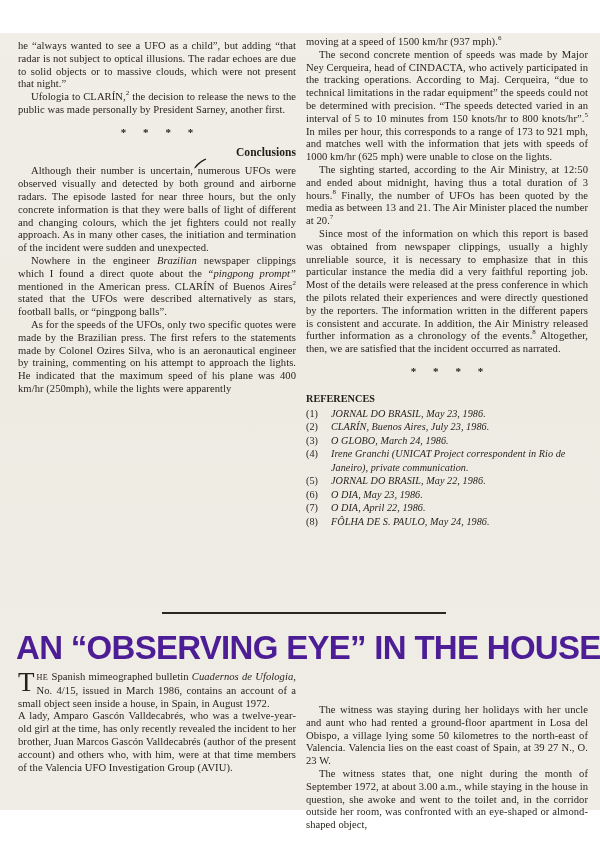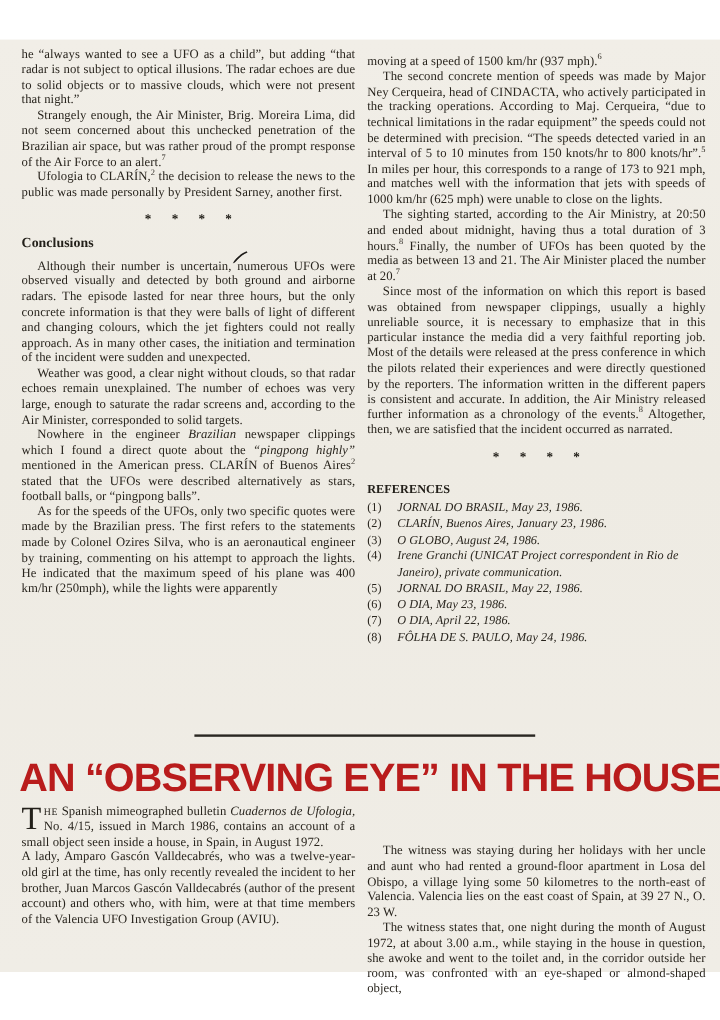--- a/index.html
+++ b/index.html
@@ -3,78 +3,76 @@
 <meta charset="utf-8">
 <style>
   html,body{margin:0;padding:0;}
   body{width:600px;height:850px;background:#ffffff;font-family:"Liberation Serif", serif;}
   .sheet{position:relative;width:600px;height:850px;overflow:hidden;background:#ffffff;}
   .paper{position:absolute;left:0;top:33px;width:600px;height:777px;
          background:linear-gradient(180deg,#f1eee7 0%,#eeebe3 45%,#f0ede6 100%);}
   .col{position:absolute;font-size:10.6px;line-height:12.8px;text-align:justify;
        color:#29251e;letter-spacing:0.05px;}
   #a1-left{left:18px;top:40px;width:278px;}
-  #a1-right{left:306px;top:46px;width:282px;}
+  #a1-right{left:306px;top:36px;width:282px;}
   #a2-left{left:18px;top:671px;width:278px;}
   #a2-right{left:306px;top:704px;width:282px;}
   .para{margin:0;}
   .para.indent{text-indent:13px;}
   .stars{margin:9px 0 3px;text-align:center;font-weight:700;font-size:11px;word-spacing:14px;color:#23201a;}
-  .subhead{position:relative;margin:7px 0 7px;text-align:left;font-weight:700;font-size:11.5px;color:#23201a;}
+  .subhead{position:relative;margin:7px 0 7px;text-align:right;font-weight:700;font-size:11.5px;color:#23201a;}
   .swash{position:absolute;left:calc(50% + 34px);top:11px;width:17px;height:13px;}
   .refhead{margin:15px 0 1px;font-weight:700;font-size:10.2px;text-align:left;color:#23201a;}
   .ref{display:flex;font-size:10.2px;line-height:13.5px;text-align:left;}
   .ref .num{width:25px;flex:none;}
   .ref .txt{flex:1;font-style:italic;}
   sup{font-size:7px;line-height:0;vertical-align:super;}
   i{font-style:italic;}
   .dropcap{float:left;font-size:27px;line-height:21px;padding:1px 2px 0 0;color:#23201a;}
   .sc{font-size:8.2px;letter-spacing:0.4px;}
   .rule{position:absolute;left:162px;top:612px;width:284px;height:1.6px;background:#2a2722;}
   .headline{position:absolute;left:16px;top:629px;width:576px;
             font-family:"Liberation Sans", sans-serif;font-weight:700;
-            font-size:33px;letter-spacing:-0.7px;color:#b91c1c;white-space:nowrap;}
+            font-size:33px;letter-spacing:-0.7px;color:#4c1d95;white-space:nowrap;}
 </style>
 </head>
 <body>
 
 <div class="sheet">
   <div class="paper"></div>
 
   <div class="col" id="a1-left">
       <p class="para"><span>he “always wanted to see a UFO as a child”, but adding “that radar is not subject to optical illusions. The radar echoes are due to solid objects or to massive clouds, which were not present that night.”</span></p>
-      <p class="para indent"><span>Strangely enough, the Air Minister, Brig. Moreira Lima, did not seem concerned about this unchecked penetration of the Brazilian air space, but was rather proud of the prompt response of the Air Force to an alert.</span><sup>7</sup></p>
       <p class="para indent"><span>Ufologia to CLARÍN,</span><sup>2</sup><span> the decision to release the news to the public was made personally by President Sarney, another first.</span></p>
       <div class="stars">* * * *</div>
       <div class="subhead"><span>Conclusions</span><svg class="swash" viewBox="0 0 20 14">
           <path d="M17 1 C 11 3.5, 5.5 8.5, 3.5 13 C 4.5 12.5, 6 11.8, 6.5 11 C 9.5 7.5, 13.5 4, 18 2.2 Z" fill="#1c1a17"></path>
         </svg></div>
       <p class="para indent"><span>Although their number is uncertain, numerous UFOs were observed visually and detected by both ground and airborne radars. The episode lasted for near three hours, but the only concrete information is that they were balls of light of different and changing colours, which the jet fighters could not really approach. As in many other cases, the initiation and termination of the incident were sudden and unexpected.</span></p>
-      <p class="para indent"><span>Weather was good, a clear night without clouds, so that radar echoes remain unexplained. The number of echoes was very large, enough to saturate the radar screens and, according to the Air Minister, corresponded to solid targets.</span></p>
-      <p class="para indent"><span>Nowhere in the engineer </span><i>Brazilian</i><span> newspaper clippings which I found a direct quote about the </span><i>“pingpong highly”</i><span> mentioned in the American press. CLARÍN of Buenos Aires</span><sup>2</sup><span> stated that the UFOs were described alternatively as stars, football balls, or “pingpong balls”.</span></p>
+      <p class="para indent"><span>Nowhere in the engineer </span><i>Brazilian</i><span> newspaper clippings which I found a direct quote about the </span><i>“pingpong prompt”</i><span> mentioned in the American press. CLARÍN of Buenos Aires</span><sup>2</sup><span> stated that the UFOs were described alternatively as stars, football balls, or “pingpong balls”.</span></p>
       <p class="para indent"><span>As for the speeds of the UFOs, only two specific quotes were made by the Brazilian press. The first refers to the statements made by Colonel Ozires Silva, who is an aeronautical engineer by training, commenting on his attempt to approach the lights. He indicated that the maximum speed of his plane was 400 km/hr (250mph), while the lights were apparently</span></p>
     </div>
   <div class="col" id="a1-right">
       <p class="para"><span>moving at a speed of 1500 km/hr (937 mph).</span><sup>6</sup></p>
       <p class="para indent"><span>The second concrete mention of speeds was made by Major Ney Cerqueira, head of CINDACTA, who actively participated in the tracking operations. According to Maj. Cerqueira, “due to technical limitations in the radar equipment” the speeds could not be determined with precision. “The speeds detected varied in an interval of 5 to 10 minutes from 150 knots/hr to 800 knots/hr”.</span><sup>5</sup><span> In miles per hour, this corresponds to a range of 173 to 921 mph, and matches well with the information that jets with speeds of 1000 km/hr (625 mph) were unable to close on the lights.</span></p>
-      <p class="para indent"><span>The sighting started, according to the Air Ministry, at 20:50 and ended about midnight, having thus a total duration of 3 hours.</span><sup>8</sup><span> Finally, the number of UFOs has been quoted by the media as between 13 and 21. The Air Minister placed the number at 20.</span><sup>7</sup></p>
+      <p class="para indent"><span>The sighting started, according to the Air Ministry, at 12:50 and ended about midnight, having thus a total duration of 3 hours.</span><sup>8</sup><span> Finally, the number of UFOs has been quoted by the media as between 13 and 21. The Air Minister placed the number at 20.</span><sup>7</sup></p>
       <p class="para indent"><span>Since most of the information on which this report is based was obtained from newspaper clippings, usually a highly unreliable source, it is necessary to emphasize that in this particular instance the media did a very faithful reporting job. Most of the details were released at the press conference in which the pilots related their experiences and were directly questioned by the reporters. The information written in the different papers is consistent and accurate. In addition, the Air Ministry released further information as a chronology of the events.</span><sup>8</sup><span> Altogether, then, we are satisfied that the incident occurred as narrated.</span></p>
       <div class="stars">* * * *</div>
       <div class="refhead">REFERENCES</div>
       <div class="ref">
         <span class="num">(1)</span>
         <span class="txt">JORNAL DO BRASIL, May 23, 1986.</span>
       </div>
       <div class="ref">
         <span class="num">(2)</span>
-        <span class="txt">CLARÍN, Buenos Aires, January 23, 1986.</span>
+        <span class="txt">CLARÍN, Buenos Aires, July 23, 1986.</span>
       </div>
       <div class="ref">
         <span class="num">(3)</span>
-        <span class="txt">O GLOBO, August 24, 1986.</span>
+        <span class="txt">O GLOBO, March 24, 1986.</span>
       </div>
       <div class="ref">
         <span class="num">(4)</span>
         <span class="txt">Irene Granchi (UNICAT Project correspondent in Rio de Janeiro), private communication.</span>
       </div>
       <div class="ref">
         <span class="num">(5)</span>
         <span class="txt">JORNAL DO BRASIL, May 22, 1986.</span>
       </div>
       <div class="ref">
@@ -93,15 +91,15 @@
 
   <div class="rule"></div>
   <h1 class="headline" style="margin:0;">AN “OBSERVING EYE” IN THE HOUSE</h1>
 
   <div class="col" id="a2-left">
       <p class="para"><span class="dropcap">T</span><span class="sc">HE</span><span> Spanish mimeographed bulletin </span><i>Cuadernos de Ufologia,</i><span> No. 4/15, issued in March 1986, contains an account of a small object seen inside a house, in Spain, in August 1972.</span></p>
       <p class="para"><span>A lady, Amparo Gascón Valldecabrés, who was a twelve-year-old girl at the time, has only recently revealed the incident to her brother, Juan Marcos Gascón Valldecabrés (author of the present account) and others who, with him, were at that time members of the Valencia UFO Investigation Group (AVIU).</span></p>
     </div>
   <div class="col" id="a2-right">
       <p class="para indent"><span>The witness was staying during her holidays with her uncle and aunt who had rented a ground-floor apartment in Losa del Obispo, a village lying some 50 kilometres to the north-east of Valencia. Valencia lies on the east coast of Spain, at 39 27 N., O. 23 W.</span></p>
-      <p class="para indent"><span>The witness states that, one night during the month of August 1972, at about 3.00 a.m., while staying in the house in question, she awoke and went to the toilet and, in the corridor outside her room, was confronted with an eye-shaped or almond-shaped object,</span></p>
+      <p class="para indent"><span>The witness states that, one night during the month of September 1972, at about 3.00 a.m., while staying in the house in question, she awoke and went to the toilet and, in the corridor outside her room, was confronted with an eye-shaped or almond-shaped object,</span></p>
     </div>
 </div>
 
 </body></html>

